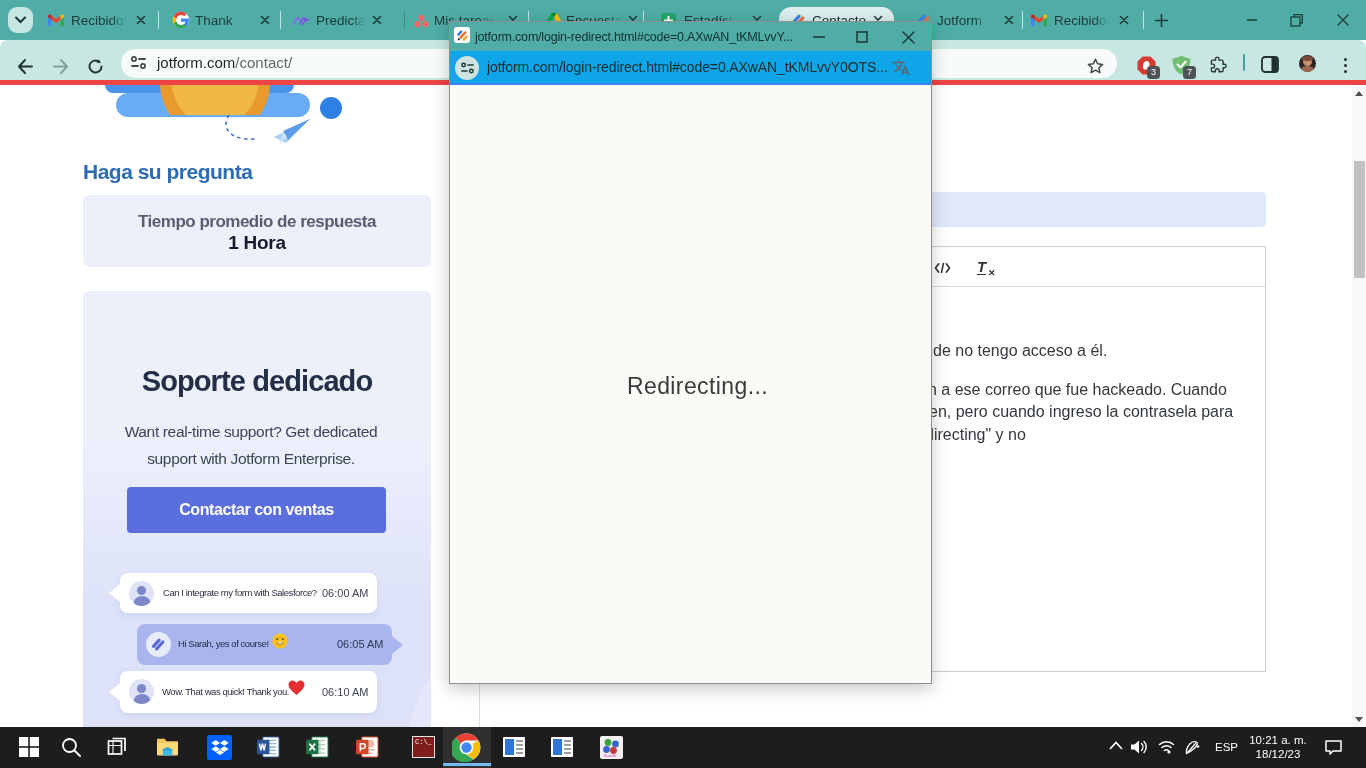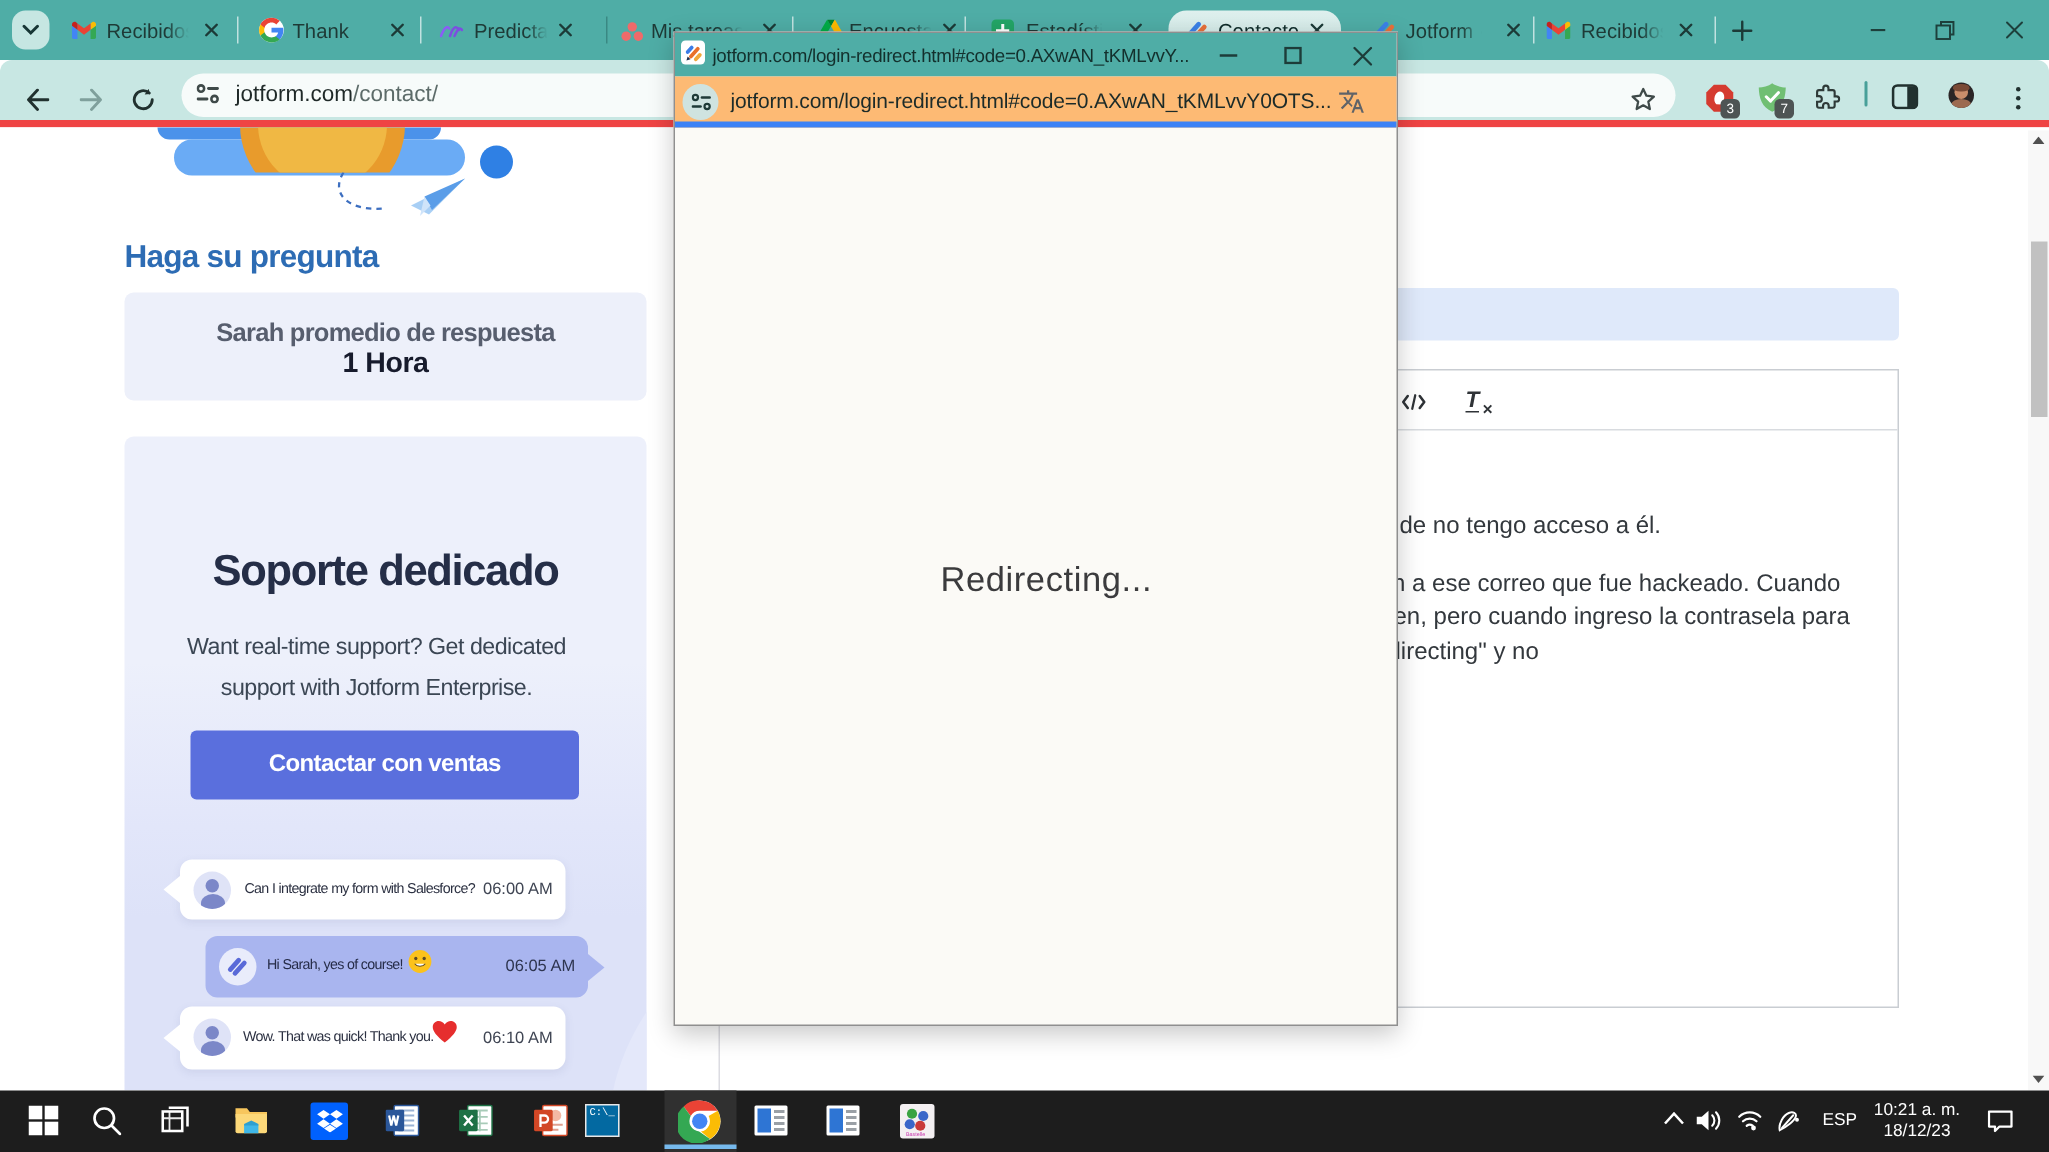--- a/index.html
+++ b/index.html
@@ -50,21 +50,21 @@
   .edline { position:absolute; font-size:16px; color:#33383d; white-space:nowrap; }
 
   
   #sbar { position:absolute; left:1352px; top:2px; width:14px; height:640px; background:#f8f8f8; }
   #sthumb { position:absolute; left:1.5px; top:74px; width:11px; height:117px; background:#c1c1c1; }
 
   
   #popup { position:absolute; left:449px; top:21px; width:483px; height:663px; background:#fbfaf6; border:1px solid #8f8f8f; box-shadow:0 5px 16px rgba(0,0,0,.22); }
   #ptitle { position:absolute; left:0; top:0; width:100%; height:29px; background:#4fada6; }
   #ptitletxt { position:absolute; left:25px; top:8px; font-size:12.5px; letter-spacing:-0.2px; color:#13302d; white-space:nowrap; width:330px; overflow:hidden; }
-  #purl { position:absolute; left:0; top:29px; width:100%; height:34px; background:#fdba74; border-bottom:4px solid #3b82f6; }
+  #purl { position:absolute; left:0; top:29px; width:100%; height:34px; background:#0ea5e9; border-bottom:2px solid #3b82f6; }
   #purltxt { position:absolute; left:37px; top:8px; font-size:14px; color:#1c2b29; white-space:nowrap; width:401px; letter-spacing:-0.1px; overflow:hidden; }
   #redirect { position:absolute; left:7px; top:351px; width:100%; text-align:center; font-size:23px; letter-spacing:0.4px; color:#3b3b3d; }
 
   
   #taskbar { position:absolute; left:0; top:727px; width:1366px; height:41px; background:#1d1d1d; }
   .tbi { position:absolute; top:8px; width:24px; height:24px; }
   #tbclock { position:absolute; left:1244px; top:6px; width:68px; text-align:center; color:#fff; font-size:11.5px; line-height:14px; }
 </style>
 </head>
 <body>
@@ -267,21 +267,21 @@
     <div class="abs" style="left:320px;top:12px;width:22px;height:22px;border-radius:50%;background:#2f80e4;"></div>
     <svg class="abs" style="left:222px;top:30px" width="92" height="32" viewBox="0 0 92 32">
         <path d="M7 0 C-2 14 10 26 34 24" fill="none" stroke="#3d6fc0" stroke-width="1.5" stroke-dasharray="3.5 3.5"></path>
         <path d="M52 22 L88 4 L64 28 Z" fill="#a8cff5"></path>
         <path d="M88 4 L61 16 L66 25 Z" fill="#5a9de8"></path>
         <path d="M61 16 L58 29 L65 22 Z" fill="#cfe4fa"></path>
       </svg>
 
     <div id="heading" style="top:75px">Haga su pregunta</div>
     <div id="box1">
-      <div class="t1">Sarah promedio de respuesta</div>
+      <div class="t1">Tiempo promedio de respuesta</div>
       <div class="t2">1 Hora</div>
     </div>
     <div id="box2">
       <div class="circle"></div>
       <div id="ent-title">Soporte dedicado</div>
       <div id="ent-para">Want real-time support? Get dedicated<br>support with Jotform Enterprise.</div>
       <div id="ent-btn">Contactar con ventas</div>
     </div>
 
     <div class="bubble b-white" style="left:120px;top:488px;width:257px;height:40px;"></div>
@@ -436,21 +436,21 @@
       </svg>
 
     <svg class="tbi" style="left:356px;top:9px;width:23px;height:22px" viewBox="0 0 24 23">
         <rect x="6" y="1" width="17" height="21" rx="1" fill="#fff" stroke="#d24726" stroke-width="1"></rect>
         <circle cx="15" cy="8" r="4" fill="#f4b8a4"></circle>
         <path d="M9 14.5 h11 M9 18 h8" stroke="#e0a090" stroke-width="1.4"></path>
         <rect x="0" y="4" width="13" height="15" rx="1" fill="#d24726"></rect>
         <path d="M4.5 16 v-8 h2.8 a2.5 2.5 0 0 1 0 5 h-2.8" fill="none" stroke="#fff" stroke-width="1.6"></path>
       </svg>
 
-    <div class="tbi" style="left:390px;top:9px;width:23px;height:22px;background:#0369a1;border:1.5px solid #e8e8e8;">
+    <div class="tbi" style="left:412px;top:9px;width:23px;height:22px;background:#7f1d1d;border:1.5px solid #e8e8e8;">
       <div class="abs" style="left:2px;top:1px;color:#fff;font-size:7px;font-family:'Liberation Mono',monospace;">C:\_</div>
     </div>
 
     <div class="abs" style="left:443px;top:0;width:48px;height:41px;background:#303030;"></div>
     <div class="abs" style="left:443px;top:36px;width:48px;height:3px;background:#76b9ed;"></div>
     <svg class="abs" style="left:452px;top:6px;width:29px;height:29px" viewBox="0 0 48 48">
         <circle cx="24" cy="24" r="23" fill="#fff"></circle>
         <path d="M24 1 a23 23 0 0 1 19.9 11.5 L24 12.5 a11.5 11.5 0 0 0 -10 5.8 L6.2 7.6 A23 23 0 0 1 24 1 Z" fill="#ea4335"></path>
         <path d="M43.9 12.5 a23 23 0 0 1 -8.6 31.1 L25.3 35.3 a11.5 11.5 0 0 0 8.5 -17 Z" fill="#fbbc05"></path>
         <path d="M6.2 7.6 L14 18.3 a11.5 11.5 0 0 0 9.3 17 L35.3 43.6 A23 23 0 0 1 6.2 7.6 Z" fill="#34a853"></path>

